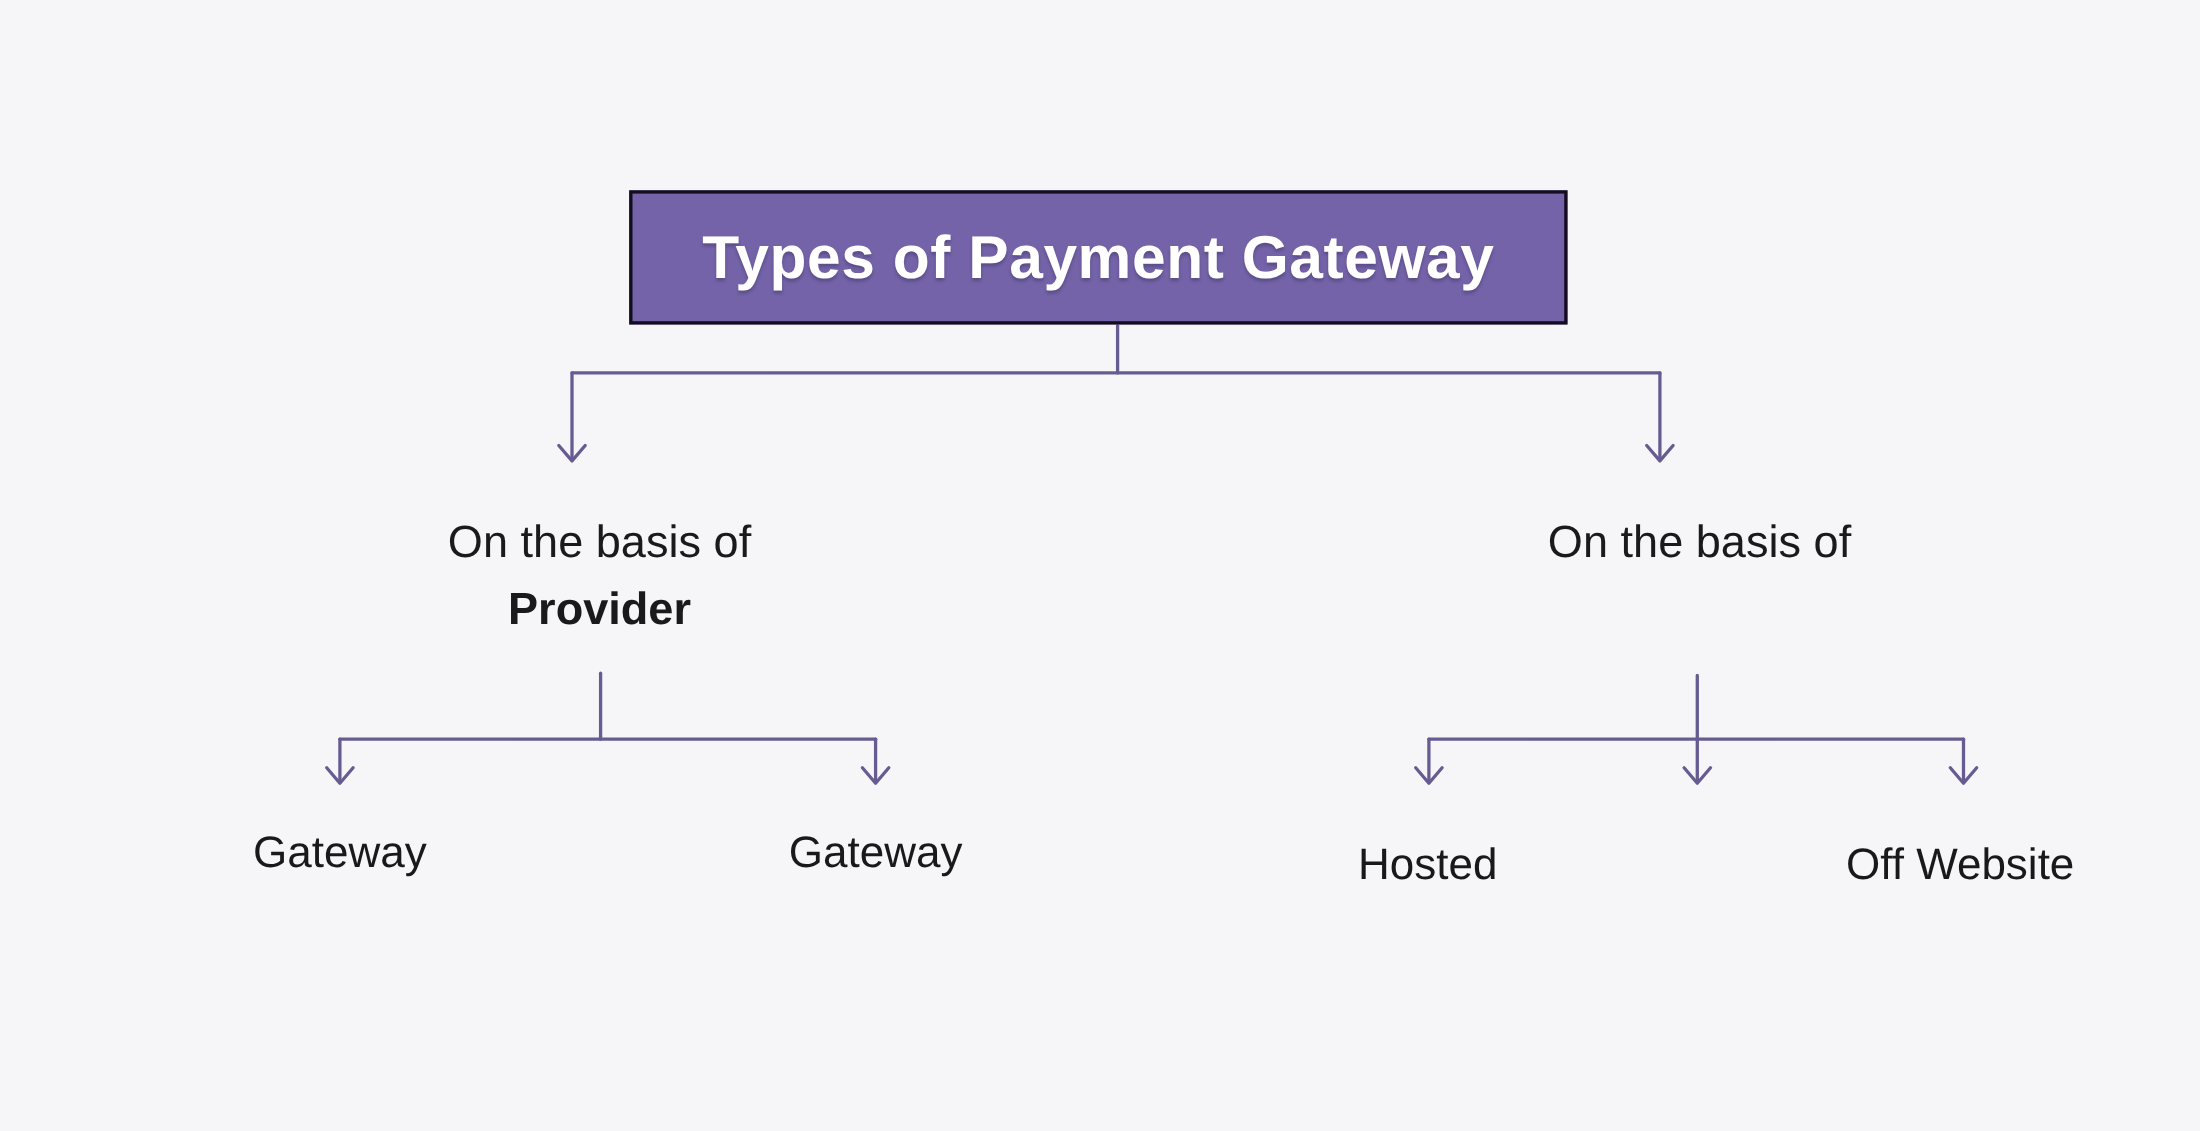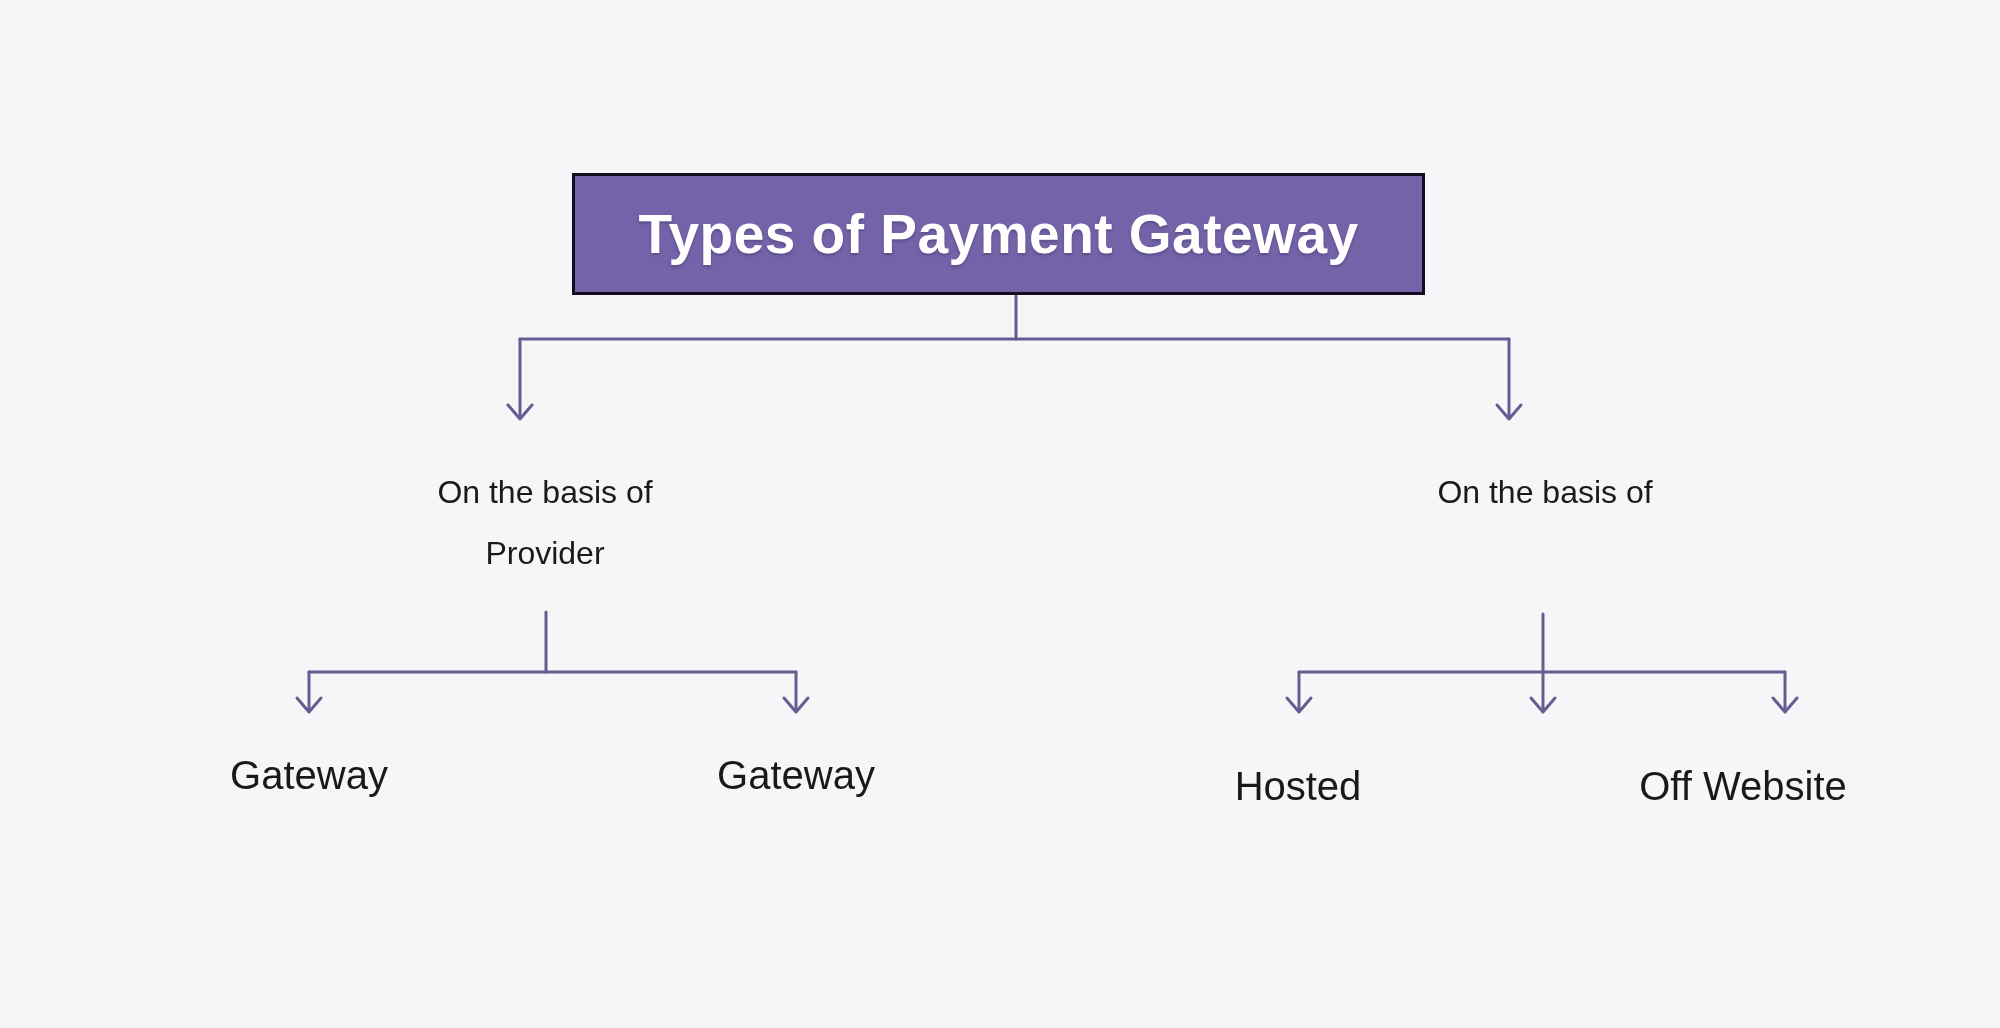--- a/index.html
+++ b/index.html
@@ -34,25 +34,25 @@
     font-weight: bold;
     letter-spacing: 0.5px;
     text-shadow: 0 2px 3px rgba(20, 10, 40, 0.25);
     white-space: nowrap;
   }
   .branch-label {
     position: absolute;
     transform: translateX(-50%);
     text-align: center;
     color: #1a1a1a;
-    font-size: 32px;
+    font-size: 41px;
     line-height: 61px;
     white-space: nowrap;
   }
-  .branch-label .bold-line { font-weight: normal; display: block; }
+  .branch-label .bold-line { font-weight: bold; display: block; }
   .branch-label .plain-line { display: block; }
   .leaf-label {
     position: absolute;
     transform: translateX(-50%);
     text-align: center;
     color: #191919;
     font-size: 40px;
     line-height: 55px;
     white-space: nowrap;
   }
@@ -113,17 +113,17 @@
 
   <div class="leaf-label" style="left:796px; top:748px;">
     <span>Gateway</span>
   </div>
 
   <div class="leaf-label" style="left:1298px; top:759px;">
     <span>Hosted</span>
   </div>
 
 
-  <div class="leaf-label" style="left:1743px; top:759px;">
+  <div class="leaf-label" style="left:1782px; top:759px;">
     <span>Off Website</span>
   </div>
 
 </div>
 
 </body></html>

